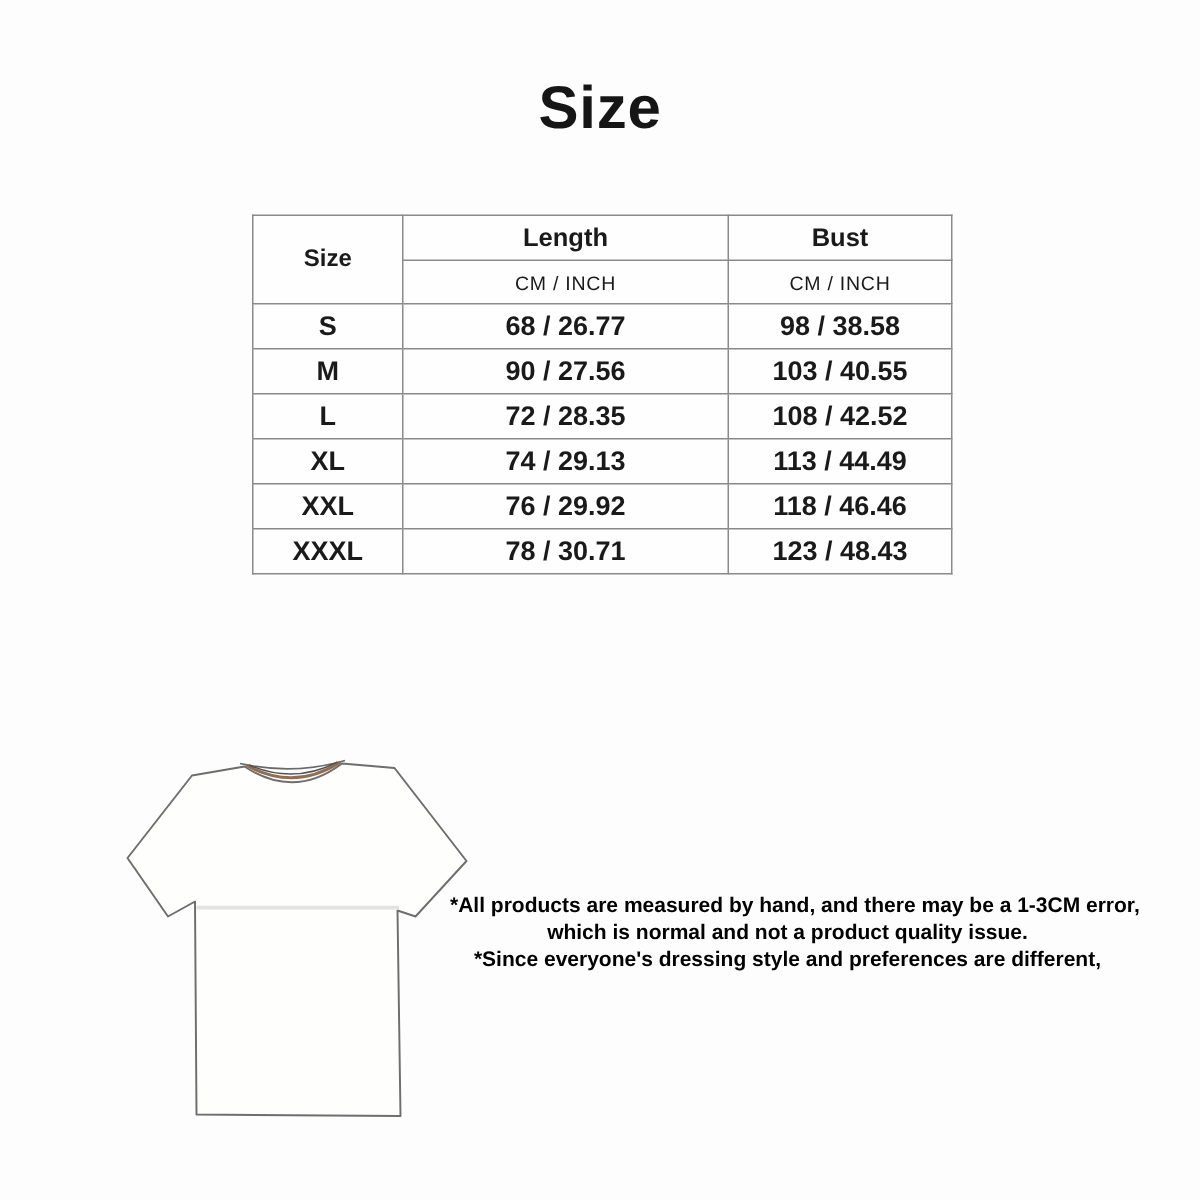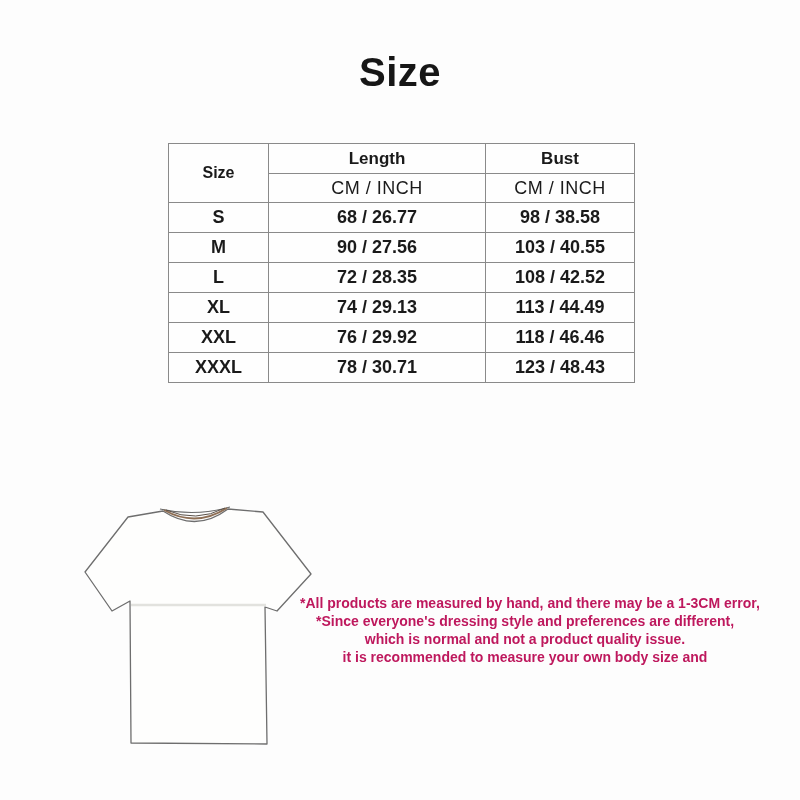--- a/index.html
+++ b/index.html
@@ -25,27 +25,27 @@
     background:#fefefe;
   }
   col.c-size{width:100px;}
   col.c-length{width:217px;}
   col.c-bust{width:149px;}
   tr.hdr-main{height:30px;}
   tr.hdr-unit{height:29px;}
   tbody tr{height:30px;}
   th.size-head{font-size:16px;}
   th.meas-head{font-size:17px;font-weight:bold;}
-  th.unit-head{font-size:18px;font-weight:normal;letter-spacing:0.5px;}
+  th.unit-head{font-size:13px;font-weight:normal;letter-spacing:0.5px;}
   td.size-cell{font-size:18px;}
   td.val-cell{font-size:18px;}
   .notes{
     position:absolute;left:300px;top:594px;width:450px;
     text-align:center;font-size:14px;font-weight:bold;line-height:18px;
-    color:#be185d;
+    color:#000000;
   }
   .notes div{white-space:nowrap;}
   .tshirt-wrap{position:absolute;left:70px;top:483px;width:260px;height:285px;}
 </style>
 </head>
 <body>
 
 <div class="page-title">Size</div>
 
 <table class="size-chart">
@@ -107,16 +107,15 @@
     <path d="M131,605 L266,605" stroke="#e2e2de" stroke-width="2.5" fill="none"></path>
 
     <path d="M160,509 Q196,517 230,507" stroke="#6a6a6a" stroke-width="1.1" fill="none"></path>
     <path d="M164,510 Q196,528 227,508" stroke="#8e6f55" stroke-width="2" fill="none"></path>
     <path d="M166,510 Q196,523 225,508" stroke="#5a5048" stroke-width="1" fill="none"></path>
   </svg>
 </div>
 
 <div class="notes">
   <div>*All products are measured by hand, and there may be a 1-3CM error,</div>
+  <div>which is normal and not a product quality issue.</div>
   <div>*Since everyone's dressing style and preferences are different,</div>
-  <div>which is normal and not a product quality issue.</div>
-  <div>it is recommended to measure your own body size and</div>
 </div>
 
 </body></html>

